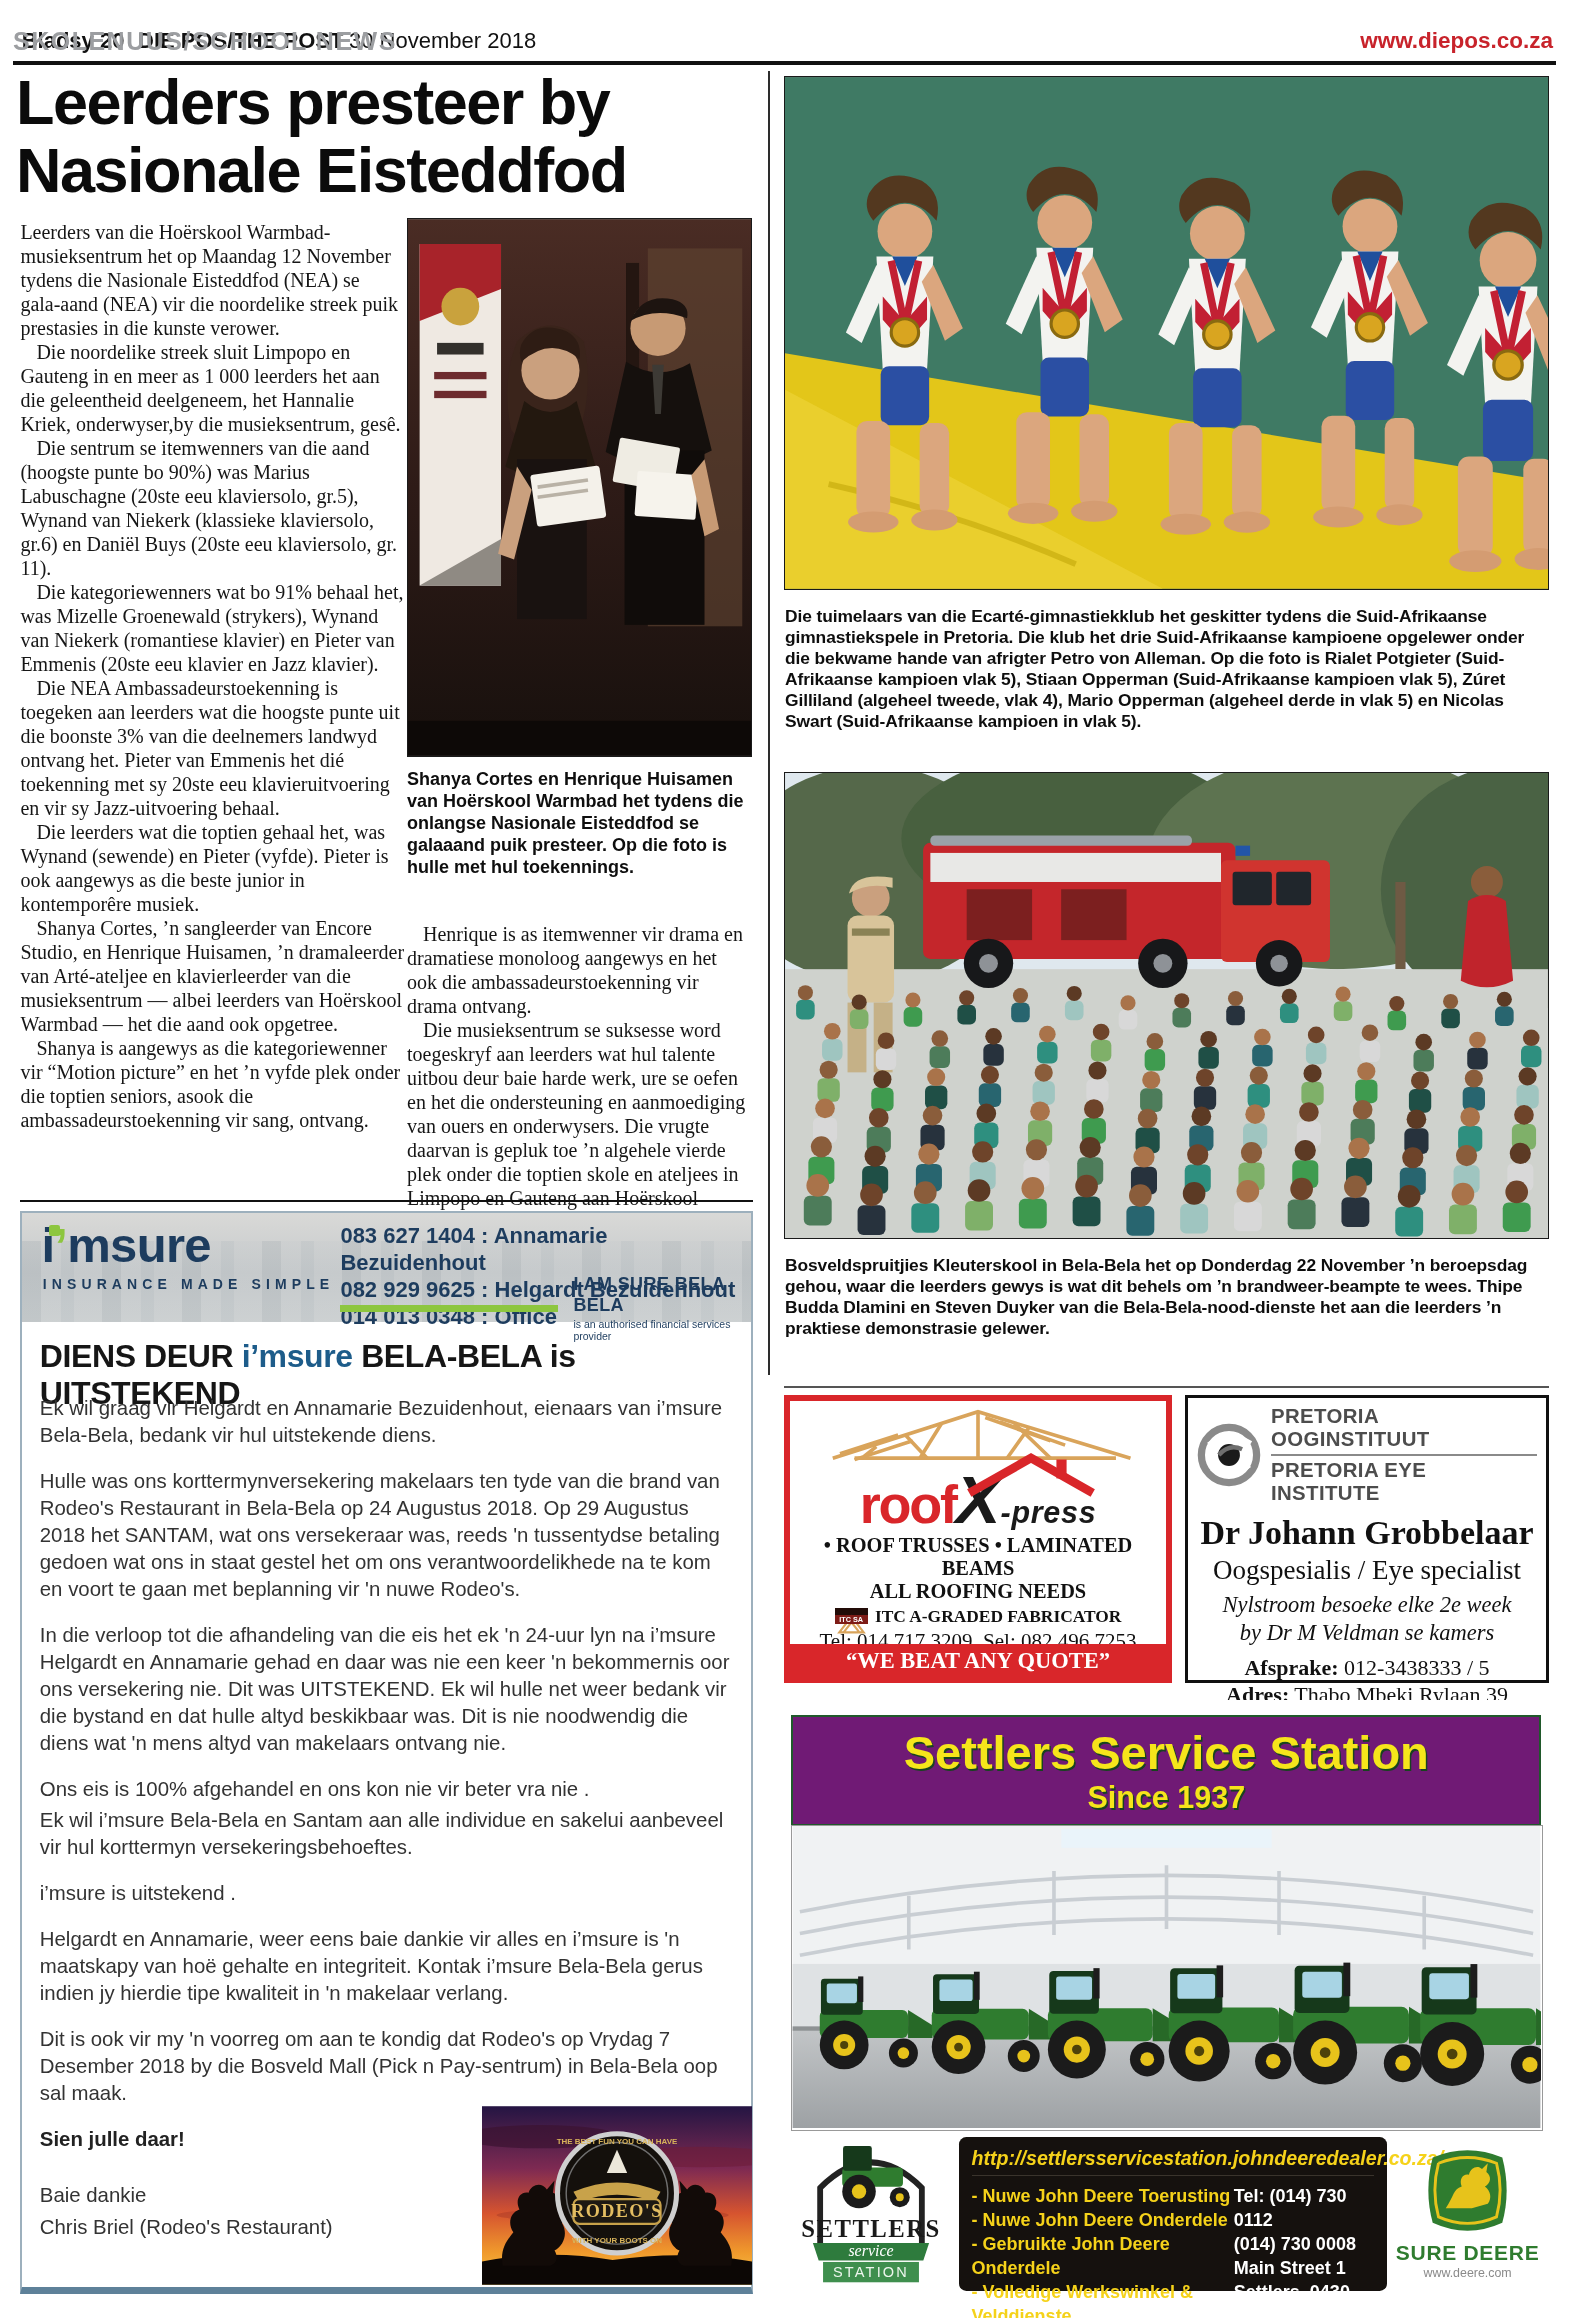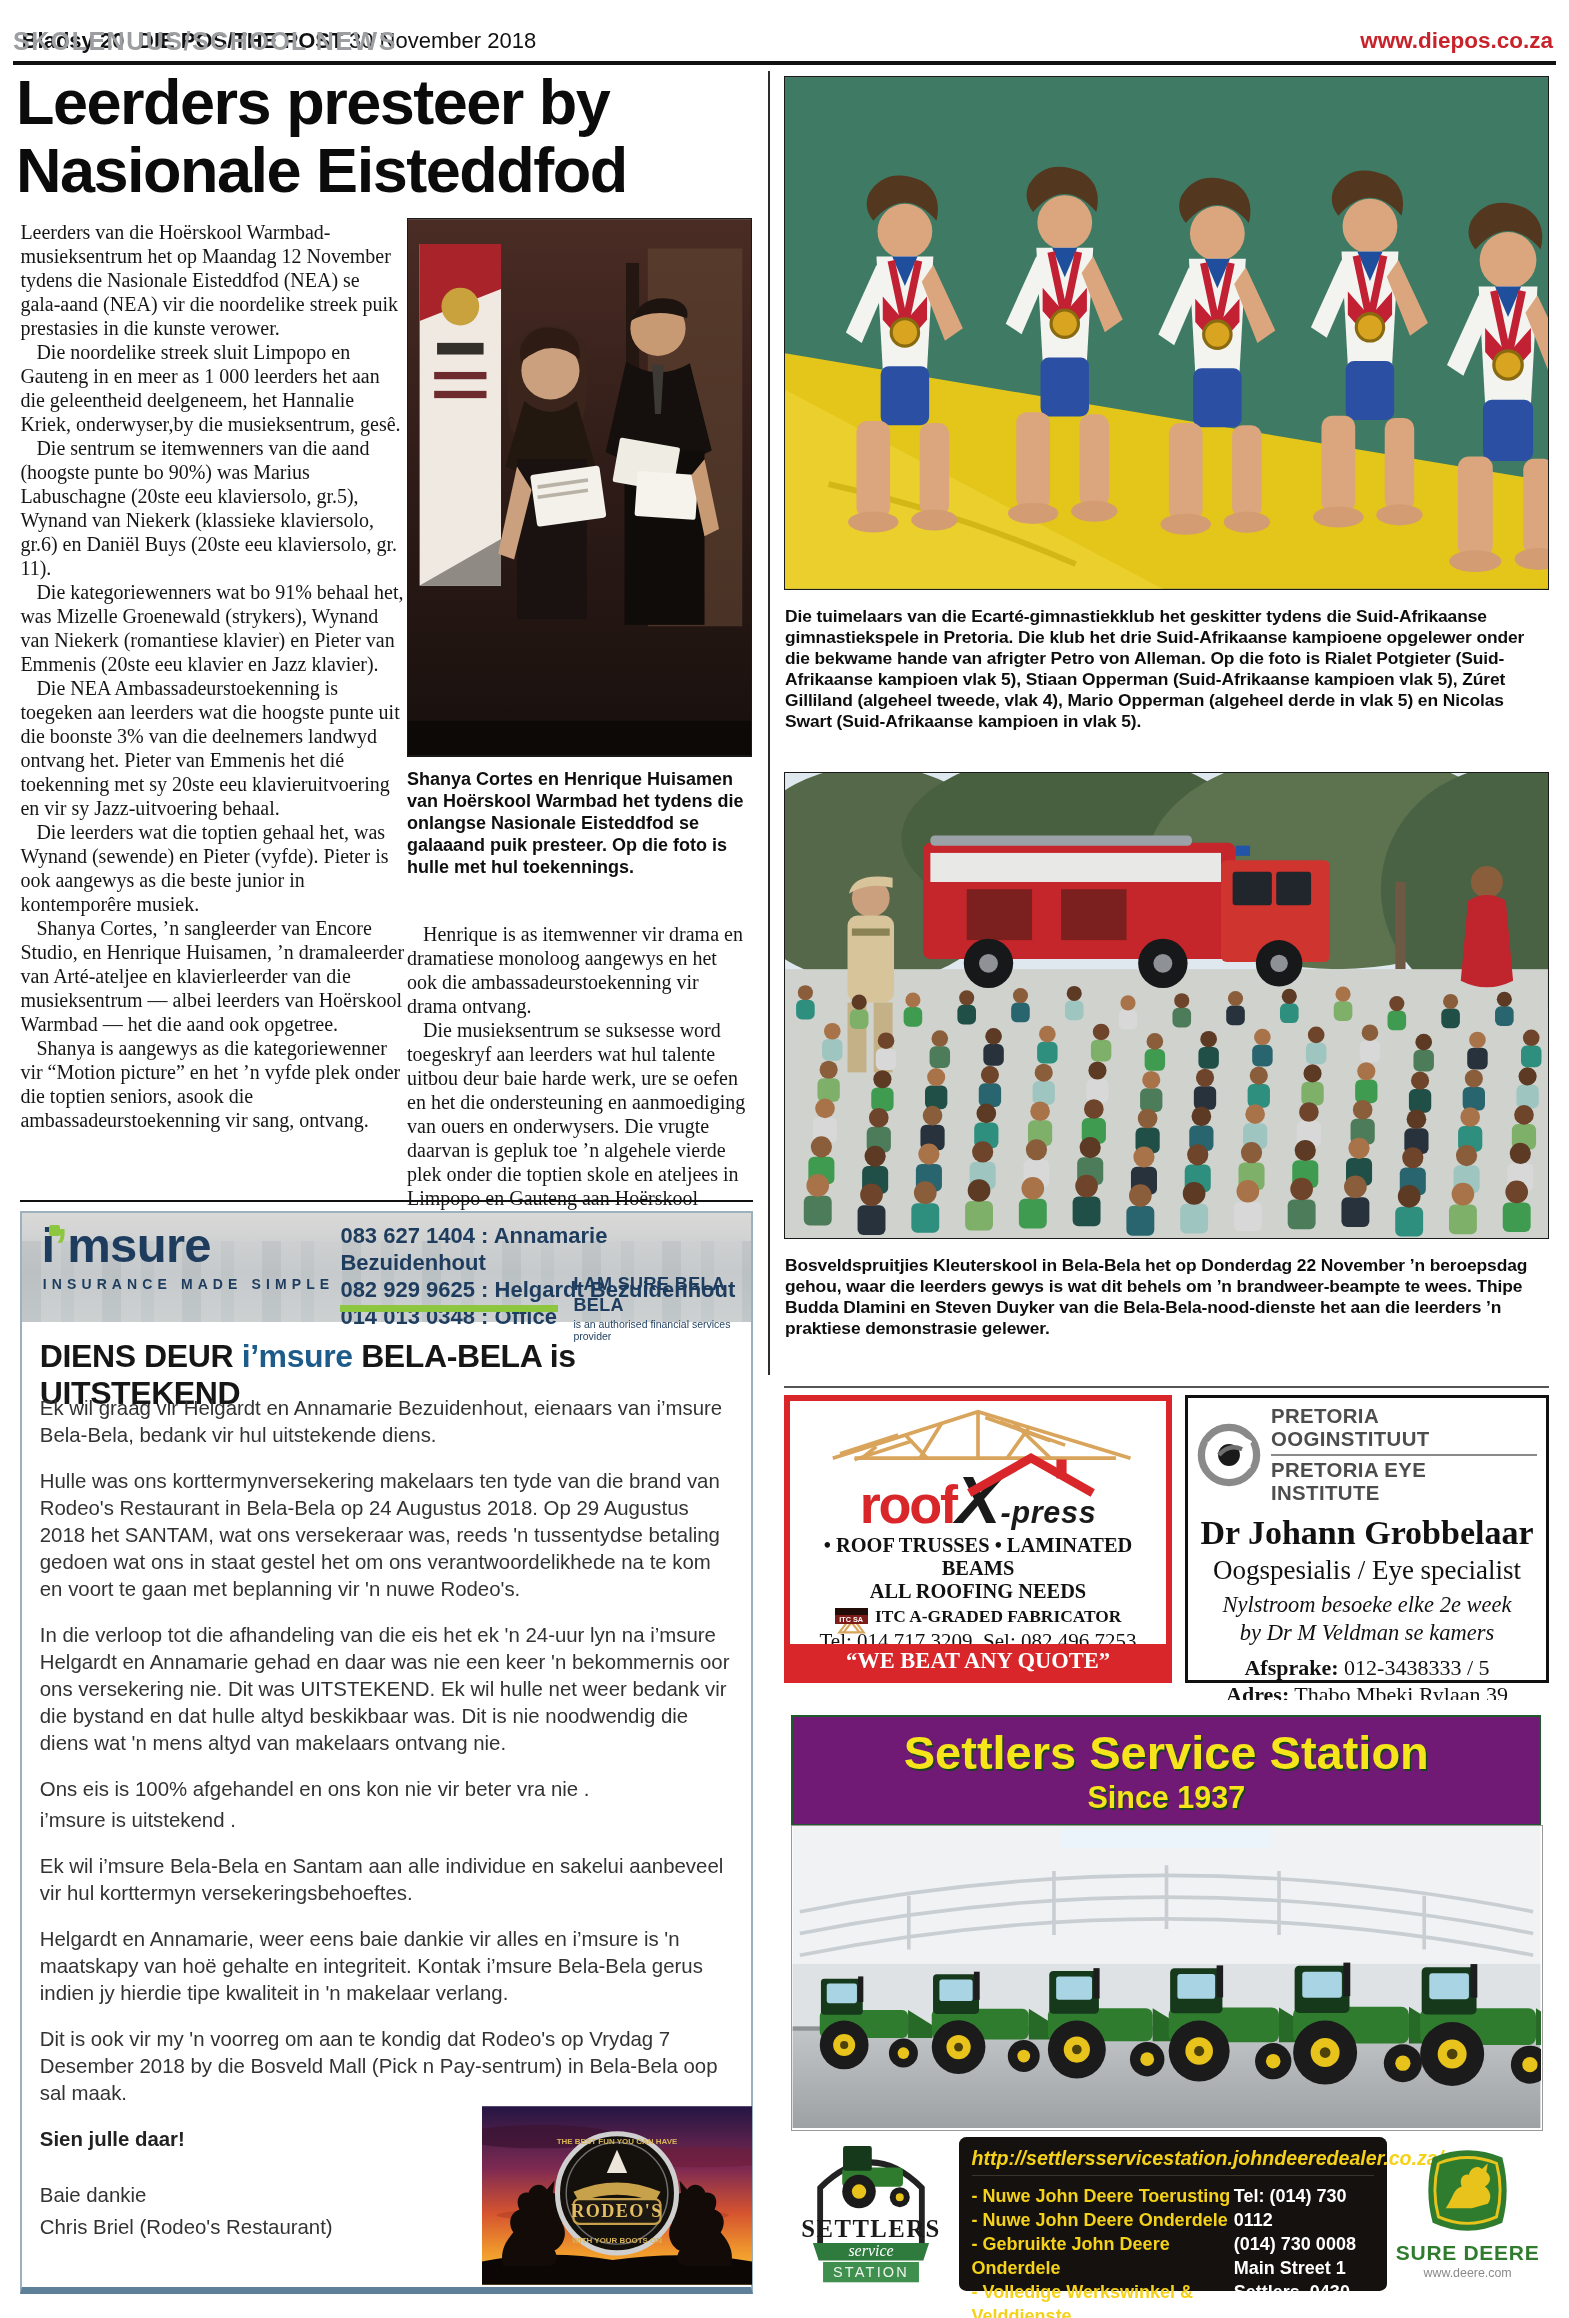--- a/index.html
+++ b/index.html
@@ -435,22 +435,22 @@
         <div class="m">I AM SURE BELA BELA</div>
         <div class="s">is an authorised financial services provider</div>
       </div>
     </div>
     <div class="im-h"><span>DIENS DEUR </span><span class="brand">i’msure</span><span> BELA-BELA is UITSTEKEND</span></div>
     <div class="im-body">
       <p>Ek wil graag vir Helgardt en Annamarie Bezuidenhout, eienaars van i’msure Bela-Bela, bedank vir hul uitstekende diens.</p>
       <p>Hulle was ons korttermynversekering makelaars ten tyde van die brand van Rodeo's Restaurant in Bela-Bela op  24 Augustus 2018. Op 29 Augustus 2018 het SANTAM, wat ons versekeraar was, reeds 'n tussentydse betaling gedoen wat ons in staat gestel het om ons verantwoordelikhede na te kom en voort te gaan met beplanning  vir 'n nuwe Rodeo's.</p>
       <p>In die verloop tot die afhandeling van die eis het ek 'n 24-uur lyn na i’msure Helgardt en Annamarie gehad en daar was nie een keer 'n bekommernis oor ons versekering nie. Dit was UITSTEKEND. Ek wil hulle net weer bedank vir die bystand en dat hulle altyd beskikbaar was. Dit is nie noodwendig die diens wat 'n mens altyd van makelaars ontvang nie.</p>
       <p class="tight">Ons eis is 100% afgehandel en ons kon nie vir beter vra nie .</p>
+      <p>Ek wil i’msure  Bela-Bela en Santam aan alle individue en sakelui aanbeveel vir hul korttermyn versekeringsbehoeftes.</p>
       <p>i’msure  is uitstekend .</p>
-      <p>Ek wil i’msure  Bela-Bela en Santam aan alle individue en sakelui aanbeveel vir hul korttermyn versekeringsbehoeftes.</p>
       <p>Helgardt en Annamarie, weer eens baie dankie vir alles en i’msure  is 'n maatskapy van hoë gehalte en integriteit. Kontak i’msure  Bela-Bela gerus indien jy hierdie tipe kwaliteit in 'n makelaar verlang.</p>
       <p>Dit is ook vir my 'n voorreg om aan te kondig dat Rodeo's op Vrydag 7 Desember 2018 by die Bosveld Mall (Pick n Pay-sentrum) in Bela-Bela oop sal maak.</p>
       <p class="bold tight">Sien julle daar!</p>
       <p class="tight" style="margin-top:29px;">Baie dankie</p>
       <p>Chris Briel (Rodeo's Restaurant)</p>
     </div>
 
     <div class="rodeo">
       <svg width="270" height="179" viewBox="0 0 372 246">
         <defs>

